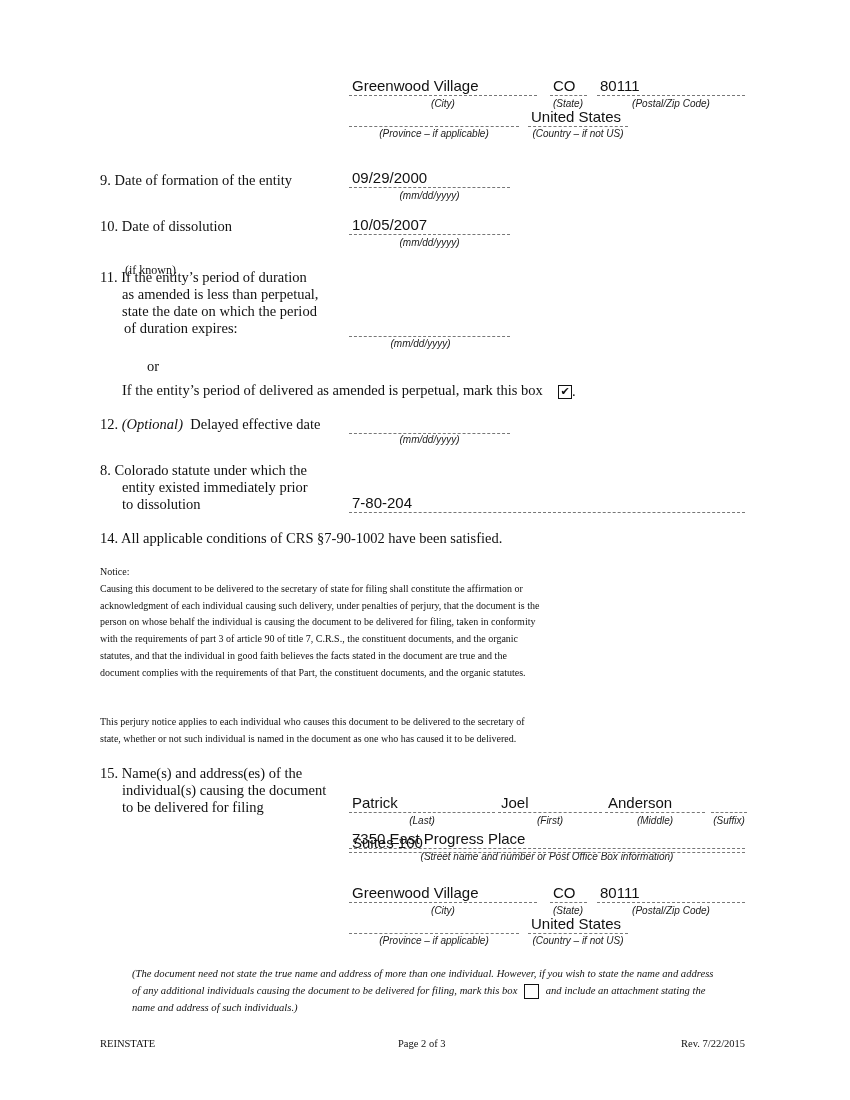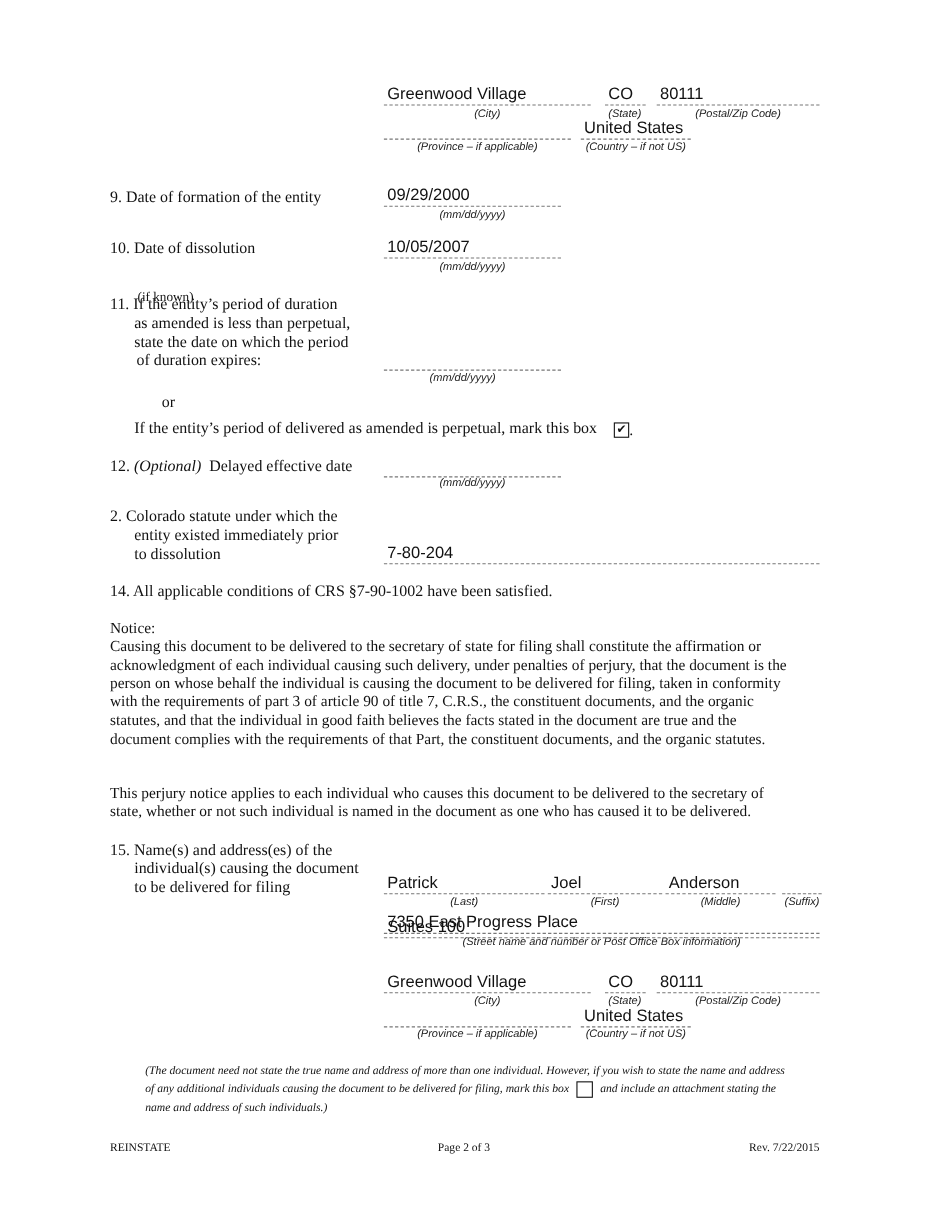--- a/index.html
+++ b/index.html
@@ -6,21 +6,21 @@
   body {
     width: 850px; height: 1100px; position: relative; overflow: hidden;
     font-family: "Liberation Serif", serif; color: #111;
   }
   .abs { position: absolute; }
   .serif { font-family: "Liberation Serif", serif; font-size: 14.5px; line-height: 17px; }
   .val { font-family: "Liberation Sans", sans-serif; font-size: 15px; line-height: 17px; color: #111; white-space: nowrap; }
   .field { position: absolute; border-bottom: 1px dashed #777; height: 18px; }
   .field .val { position: absolute; left: 3px; bottom: 1px; }
   .cap { position: absolute; font-family: Liberation Sans, sans-serif; font-style: italic; font-size: 10px; line-height: 11px; text-align: center; color: #222; white-space: nowrap; }
-  .para { font-family: "Liberation Serif", serif; font-size: 14px; line-height: 16.8px; }
+  .para { font-family: "Liberation Serif", serif; font-size: 10px; line-height: 16.8px; }
   .note { font-family: "Liberation Serif", serif; font-style: italic; font-size: 10.6px; line-height: 17px; }
   .checkbox {
     display: inline-block; width: 14px; height: 14px; border: 1.5px solid #111;
     box-sizing: border-box; vertical-align: middle; text-align: center;
     font-size: 11px; line-height: 11px; font-family: "DejaVu Sans", sans-serif; font-weight: bold;
   }
   .footer { font-family: "Liberation Serif", serif; font-size: 10.5px; }
 </style>
 </head>
 <body>
@@ -86,21 +86,21 @@
 <div class="abs serif" style="left:100px; top:416px; white-space:nowrap;">
   <span>12.</span>
   <i>(Optional)</i>&nbsp;
   <span>Delayed effective date</span>
 </div>
 <div class="field" style="left:349px; top:415px; width:161px;">
   <span class="val"></span>
 </div>
 <div class="cap" style="left:349px; top:434px; width:161px;">(mm/dd/yyyy)</div>
 
-<div class="abs serif" style="left:100px; top:462px;">2. Colorado statute under which the</div>
+<div class="abs serif" style="left:100px; top:462px;">8. Colorado statute under which the</div>
 <div class="abs serif" style="left:122px; top:479px;">entity existed immediately prior</div>
 <div class="abs serif" style="left:122px; top:496px;">to dissolution</div>
 <div class="field" style="left:349px; top:494px; width:396px;">
   <span class="val">7-80-204</span>
 </div>
 
 <div class="abs serif" style="left:100px; top:530px; white-space:nowrap;">14. All applicable conditions of CRS §7-90-1002 have been satisfied.</div>
 
 <div class="abs para" style="left:100px; top:564px; width:660px; white-space:nowrap;">
   <div>Notice:</div>

